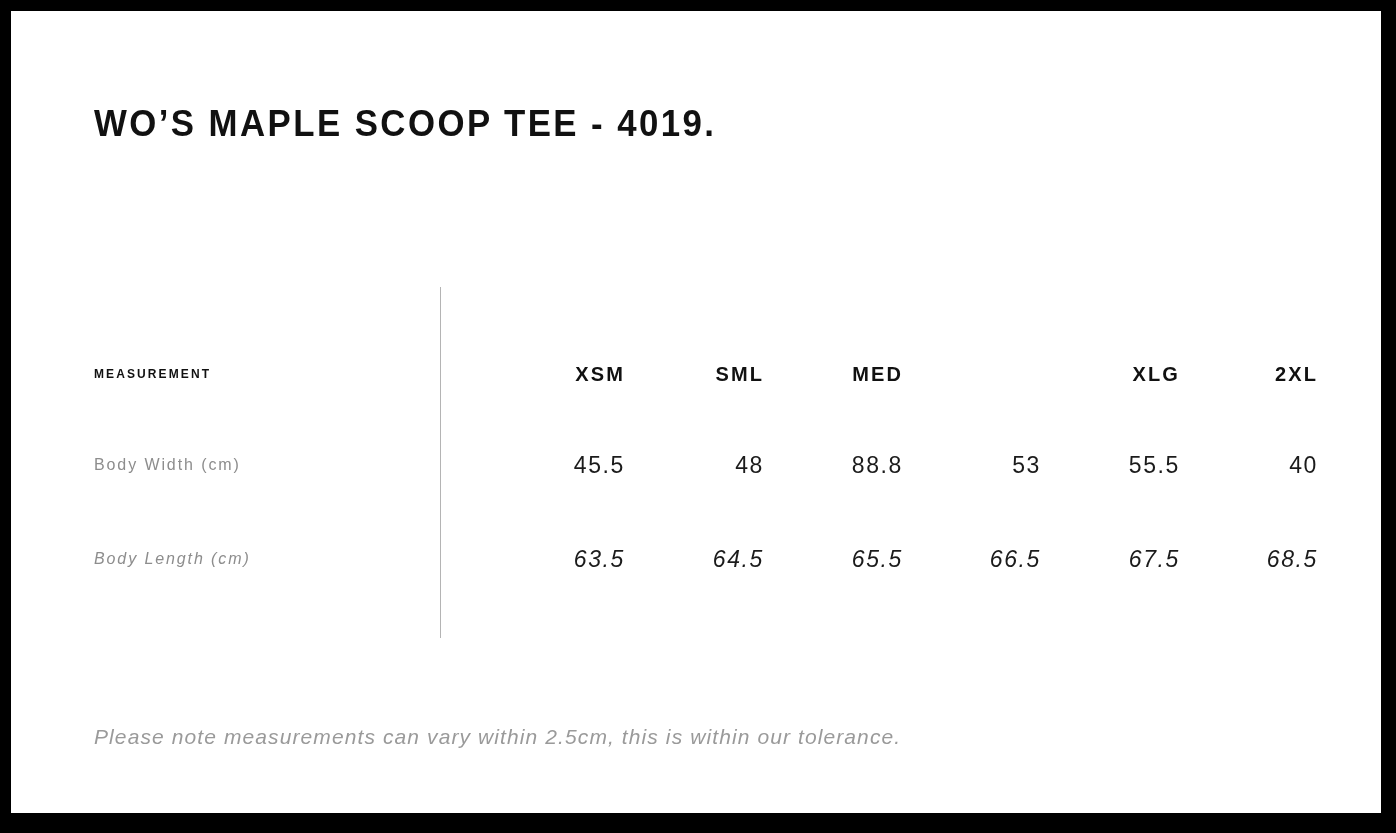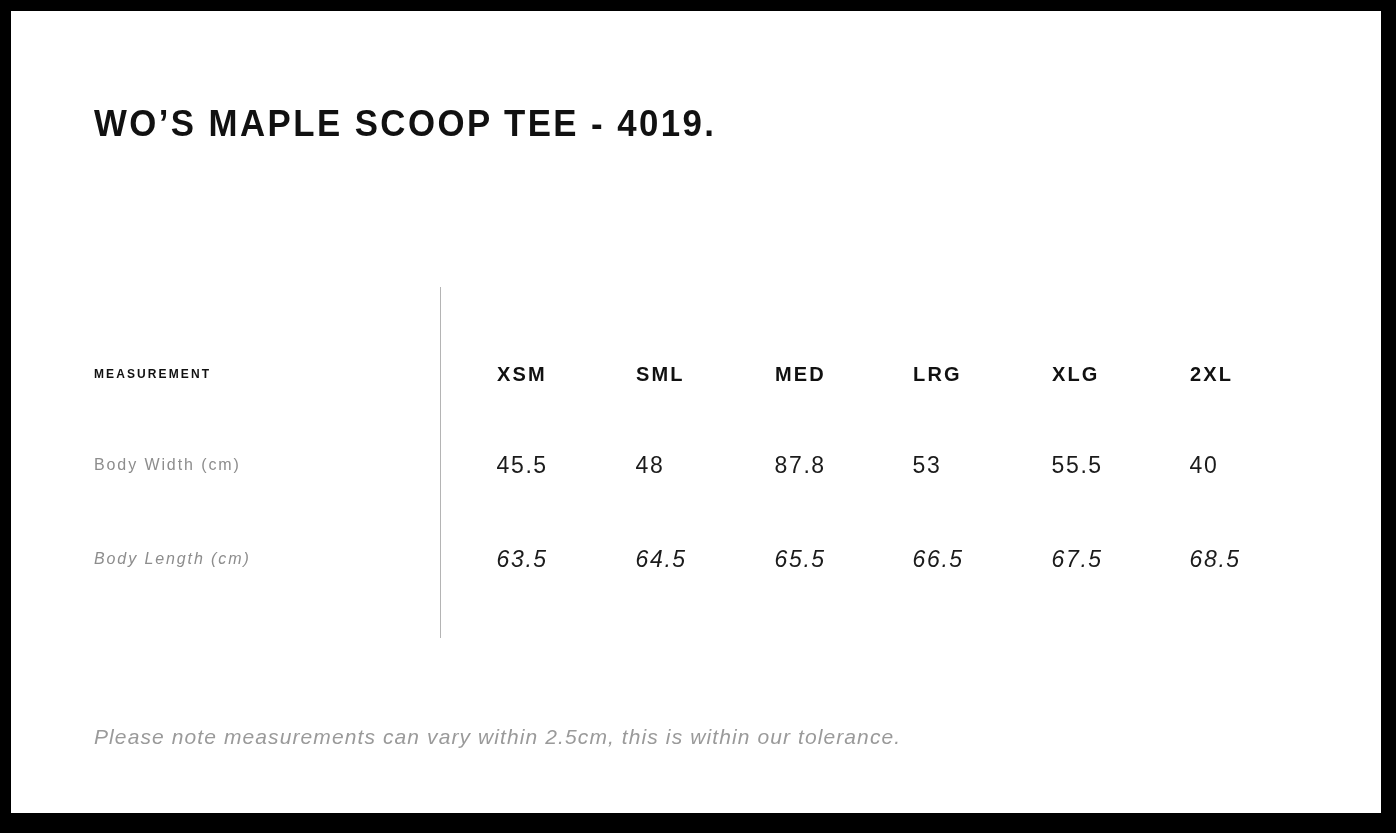--- a/index.html
+++ b/index.html
@@ -95,21 +95,21 @@
     color: #8d8d8d;
     letter-spacing: 1.9px;
   }
 
   .cell {
     position: absolute;
     top: 0;
     width: 130px;
     height: 40px;
     line-height: 40px;
-    text-align: left;
+    text-align: right;
     white-space: nowrap;
   }
   .cell.head {
     font-size: 20px;
     font-weight: bold;
     color: #111111;
     letter-spacing: 2.1px;
     text-indent: 2.1px;
   }
   .cell.val {
@@ -150,30 +150,29 @@
 
     <div class="table-wrap">
 
       <div class="divider"></div>
 
       <div class="row row-header">
         <div class="rowlabel head">MEASUREMENT</div>
         <div class="cell head c0">XSM</div>
         <div class="cell head c1">SML</div>
         <div class="cell head c2">MED</div>
-        <div class="cell head c3">LRG</div>
         <div class="cell head c4">XLG</div>
         <div class="cell head c5">2XL</div>
       </div>
 
       <div class="row row-0">
         <div class="rowlabel body">Body Width (cm)</div>
         <div class="cell val c0">45.5</div>
         <div class="cell val c1">48</div>
-        <div class="cell val c2">87.8</div>
+        <div class="cell val c2">88.8</div>
         <div class="cell val c3">53</div>
         <div class="cell val c4">55.5</div>
         <div class="cell val c5">40</div>
       </div>
 
       <div class="row row-1">
         <div class="rowlabel body">Body Length (cm)</div>
         <div class="cell val c0">63.5</div>
         <div class="cell val c1">64.5</div>
         <div class="cell val c2">65.5</div>

